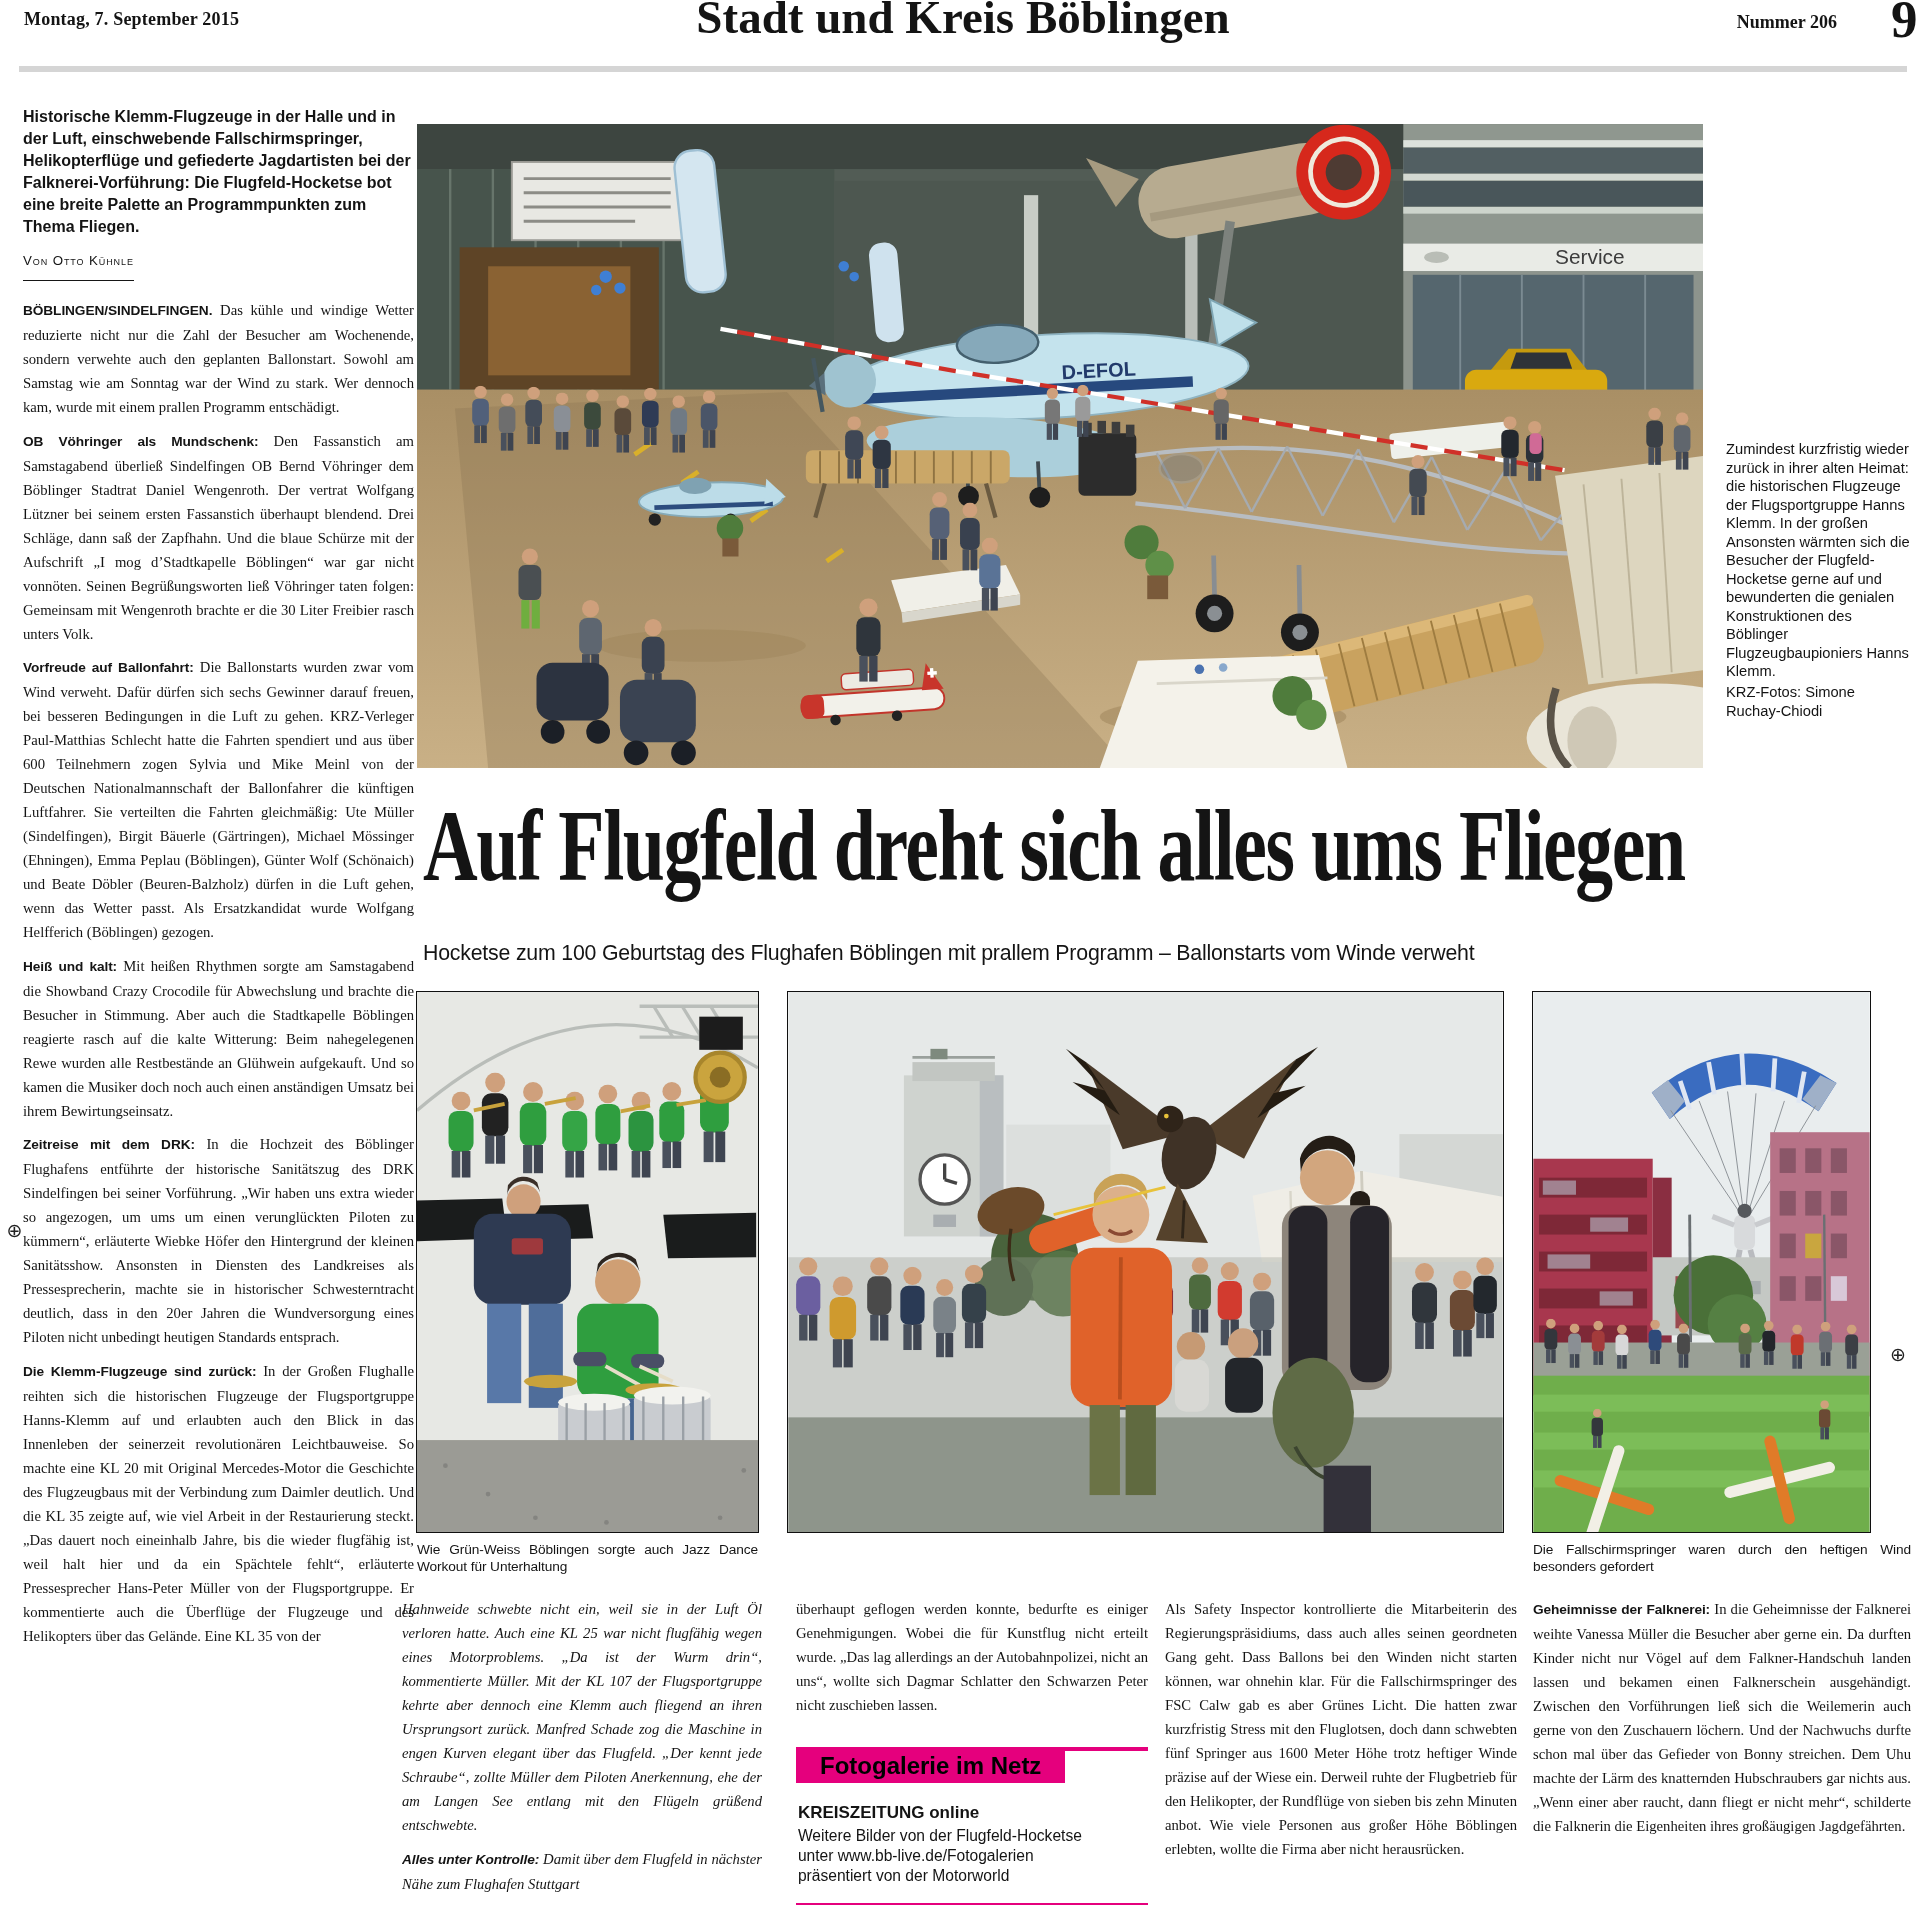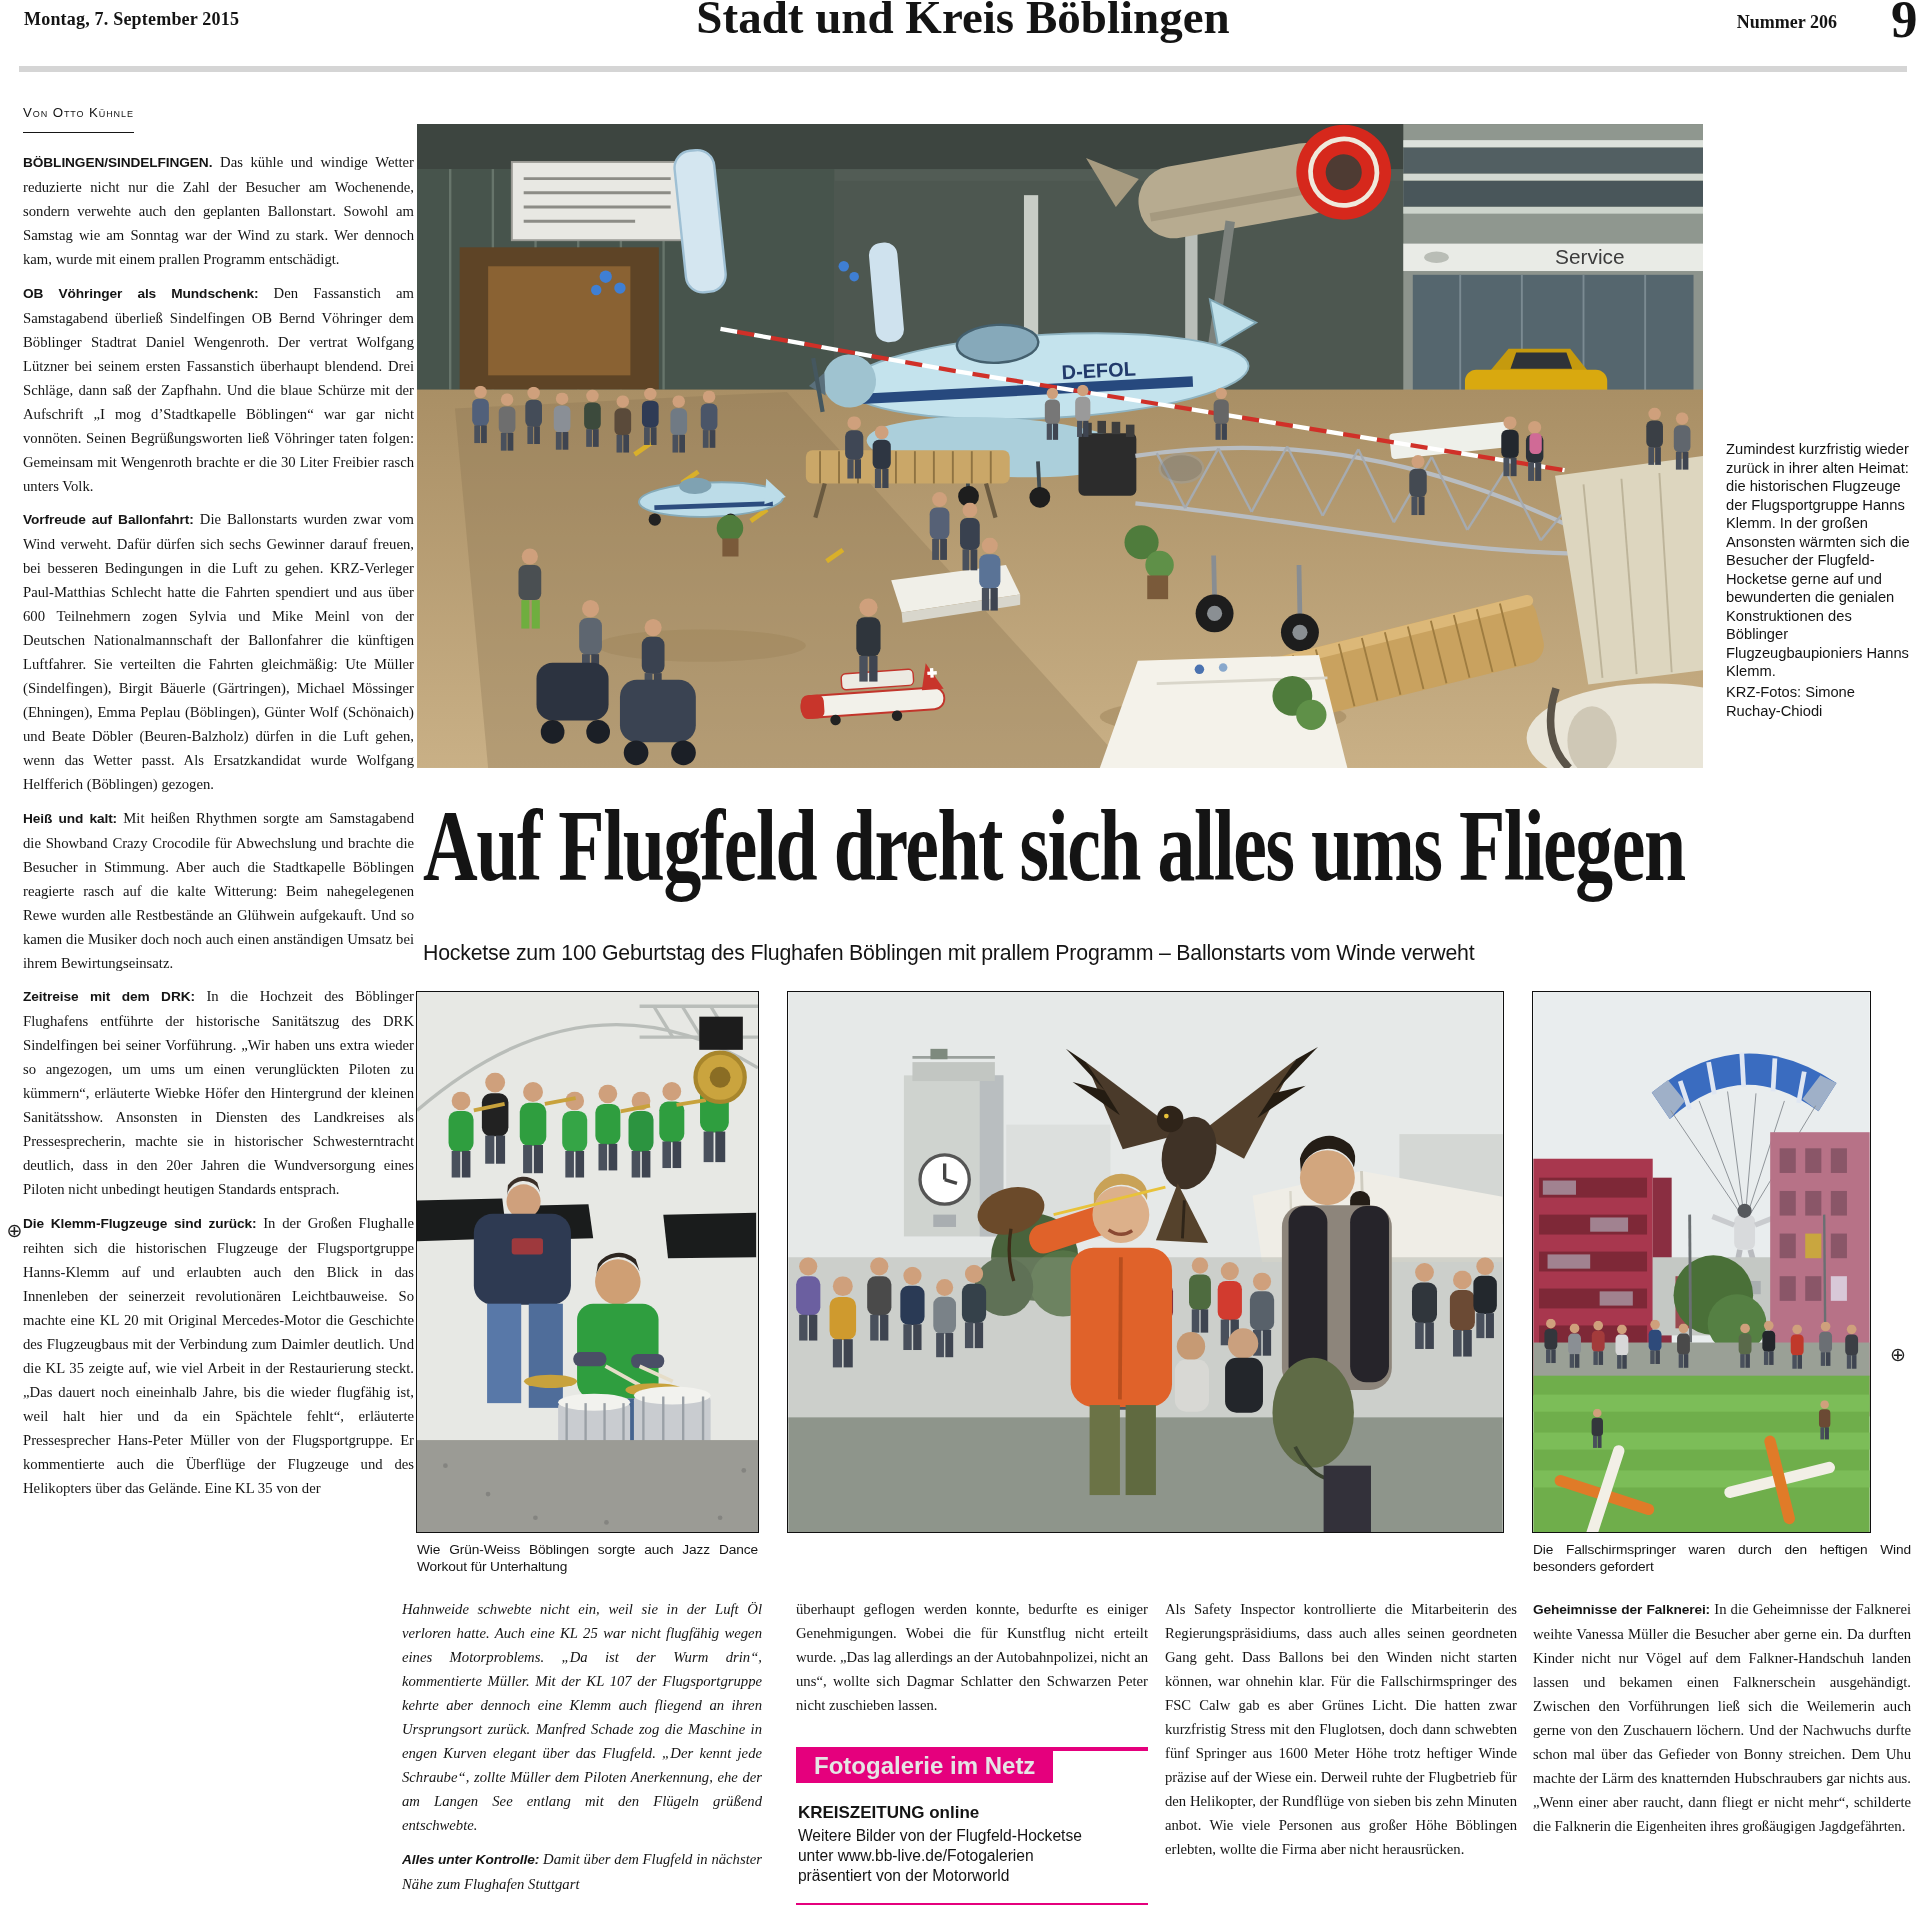--- a/index.html
+++ b/index.html
@@ -35,22 +35,22 @@
   .photo{display:block;}
   .photo-frame{outline:1.4px solid #101010;}
   .caption{font:13.7px/16.6px "Liberation Sans",sans-serif;text-align:justify;letter-spacing:-0.1px;}
   .sidebar-caption{font:14.7px/18.5px "Liberation Sans",sans-serif;text-align:left;hyphens:auto;}
   .sidebar-caption .credit{display:block;margin-top:2.8px;}
 
   
   .fotobox{position:relative;margin-top:20px;}
   .fotobox-head{position:relative;height:36px;}
   .fotobox-head::before{content:"";position:absolute;top:0;left:0;right:0;height:4.3px;background:var(--pink);}
-  .fotobox-title{position:absolute;top:0;left:0;height:36px;background:var(--pink);color:#e5e5e5;
-                 font:bold 24px/38px "Liberation Sans",sans-serif;padding:0 18px;white-space:nowrap;}
+  .fotobox-title{position:absolute;top:0;left:0;height:36px;background:var(--pink);color:#000000;
+                 font:bold 24px/38px "Liberation Sans",sans-serif;padding:0 24px;white-space:nowrap;}
   .fotobox-body{padding:19px 4.7px 16px 1.9px;}
   .fotobox-brand{font:bold 17px/1.25 "Liberation Sans",sans-serif;margin:0 0 2.8px 0;}
   .fotobox-text{font:15.6px/20.4px "Liberation Sans",sans-serif;margin:0;max-width:303px;text-align:left;}
   .fotobox-bottom{height:5.7px;background:var(--pink);}
 
   .regmark{font:19px/1 "DejaVu Sans",sans-serif;color:#222;}
 </style>
 </head>
 <body>
 
@@ -58,20 +58,21 @@
 
   <div class="abs date">Montag, 7. September 2015</div>
   <div class="abs masthead">
     <span>Stadt und Kreis Böblingen</span>
   </div>
   <div class="abs issue">Nummer 206</div>
   <div class="abs pageno">9</div>
   <div class="abs head-band"></div>
 
   <div class="abs col" style="left:23px;top:106px;width:391px;height:1798px;">
+    <p class="intro">Historische Klemm-Flugzeuge in der Halle und in der Luft, einschwebende Fallschirmspringer, Helikopterflüge und gefiederte Jagdartisten bei der Falknerei-Vorführung: Die Flugfeld-Hocketse bot eine breite Palette an Programmpunkten zum Thema Fliegen.</p>
     <div><span class="byline">Von Otto Kühnle</span></div>
     <div>
         <p class="body-p"><b class="lead-in">BÖBLINGEN/SINDELFINGEN. </b>Das kühle und windige Wetter reduzierte nicht nur die Zahl der Besucher am Wochenende, sondern verwehte auch den geplanten Ballonstart. Sowohl am Samstag wie am Sonntag war der Wind zu stark. Wer dennoch kam, wurde mit einem prallen Programm entschädigt.</p>
         <p class="body-p"><b class="lead-in">OB Vöhringer als Mundschenk: </b>Den Fassanstich am Samstagabend überließ Sindelfingen OB Bernd Vöhringer dem Böblinger Stadtrat Daniel Wengenroth. Der vertrat Wolfgang Lützner bei seinem ersten Fassanstich überhaupt blendend. Drei Schläge, dann saß der Zapfhahn. Und die blaue Schürze mit der Aufschrift „I mog d’Stadtkapelle Böblingen“ war gar nicht vonnöten. Seinen Begrüßungsworten ließ Vöhringer taten folgen: Gemeinsam mit Wengenroth brachte er die 30 Liter Freibier rasch unters Volk.</p>
         <p class="body-p"><b class="lead-in">Vorfreude auf Ballonfahrt: </b>Die Ballonstarts wurden zwar vom Wind verweht. Dafür dürfen sich sechs Gewinner darauf freuen, bei besseren Bedingungen in die Luft zu gehen. KRZ-Verleger Paul-Matthias Schlecht hatte die Fahrten spendiert und aus über 600 Teilnehmern zogen Sylvia und Mike Meinl von der Deutschen Nationalmannschaft der Ballonfahrer die künftigen Luftfahrer. Sie verteilten die Fahrten gleichmäßig: Ute Müller (Sindelfingen), Birgit Bäuerle (Gärtringen), Michael Mössinger (Ehningen), Emma Peplau (Böblingen), Günter Wolf (Schönaich) und Beate Döbler (Beuren-Balzholz) dürfen in die Luft gehen, wenn das Wetter passt. Als Ersatzkandidat wurde Wolfgang Helfferich (Böblingen) gezogen.</p>
         <p class="body-p"><b class="lead-in">Heiß und kalt: </b>Mit heißen Rhythmen sorgte am Samstagabend die Showband Crazy Crocodile für Abwechslung und brachte die Besucher in Stimmung. Aber auch die Stadtkapelle Böblingen reagierte rasch auf die kalte Witterung: Beim nahegelegenen Rewe wurden alle Restbestände an Glühwein aufgekauft. Und so kamen die Musiker doch noch auch einen anständigen Umsatz bei ihrem Bewirtungseinsatz.</p>
         <p class="body-p"><b class="lead-in">Zeitreise mit dem DRK: </b>In die Hochzeit des Böblinger Flughafens entführte der historische Sanitätszug des DRK Sindelfingen bei seiner Vorführung. „Wir haben uns extra wieder so angezogen, um ums um einen verunglückten Piloten zu kümmern“, erläuterte Wiebke Höfer den Hintergrund der kleinen Sanitätsshow. Ansonsten in Diensten des Landkreises als Pressesprecherin, machte sie in historischer Schwesterntracht deutlich, dass in den 20er Jahren die Wundversorgung eines Piloten nicht unbedingt heutigen Standards entsprach.</p>
         <p class="body-p"><b class="lead-in">Die Klemm-Flugzeuge sind zurück: </b>In der Großen Flughalle reihten sich die historischen Flugzeuge der Flugsportgruppe Hanns-Klemm auf und erlaubten auch den Blick in das Innenleben der seinerzeit revolutionären Leichtbauweise. So machte eine KL 20 mit Original Mercedes-Motor die Geschichte des Flugzeugbaus mit der Verbindung zum Daimler deutlich. Und die KL 35 zeigte auf, wie viel Arbeit in der Restaurierung steckt. „Das dauert noch eineinhalb Jahre, bis die wieder flugfähig ist, weil halt hier und da ein Spächtele fehlt“, erläuterte Pressesprecher Hans-Peter Müller von der Flugsportgruppe. Er kommentierte auch die Überflüge der Flugzeuge und des Helikopters über das Gelände. Eine KL 35 von der</p>
       </div>
   </div>

